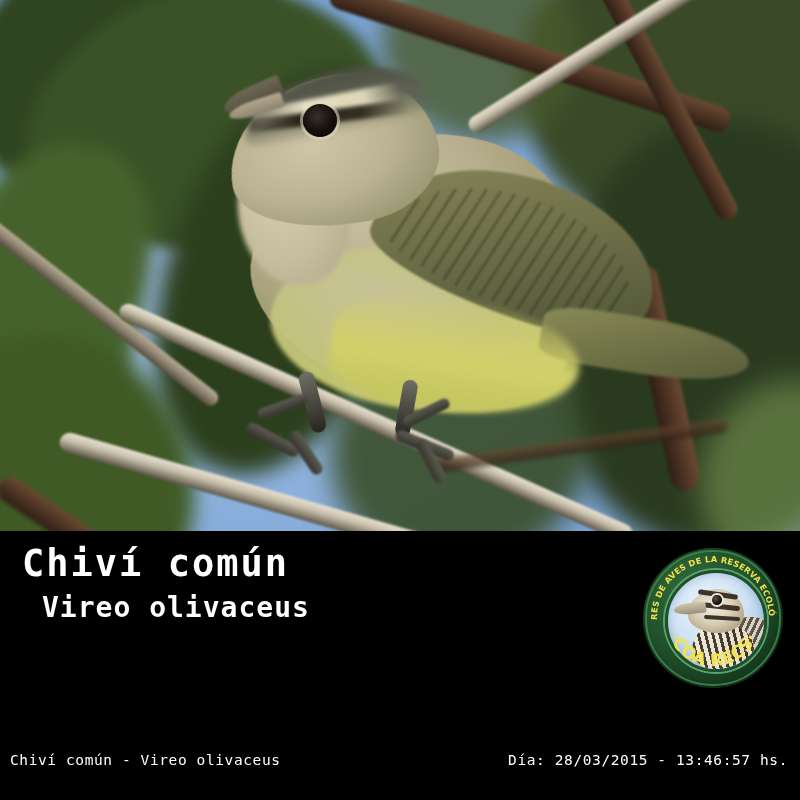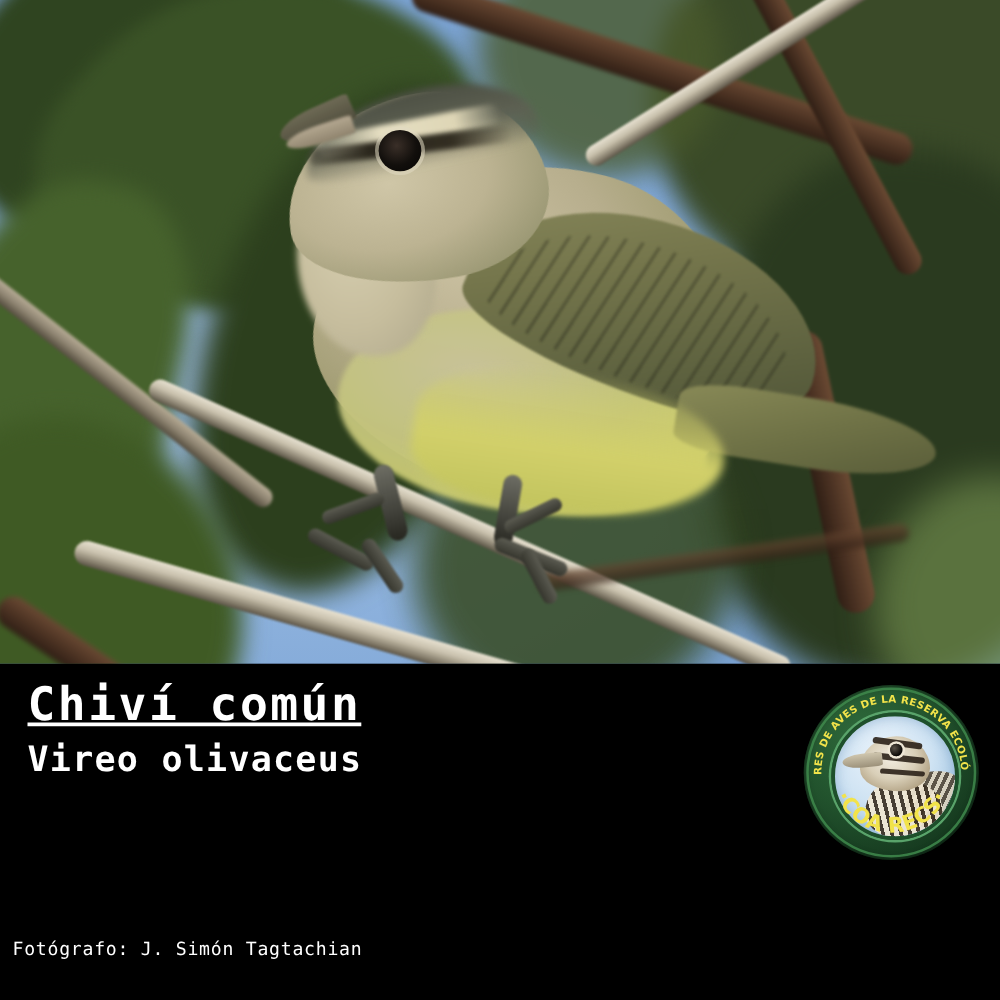--- a/index.html
+++ b/index.html
@@ -242,39 +242,39 @@
     top: 10px;
   }
   .nm-common {
     font-family: "DejaVu Sans Mono", monospace;
     font-weight: bold;
     font-size: 37px;
     letter-spacing: 2px;
     color: #ffffff;
     line-height: 46px;
     white-space: nowrap;
-    text-decoration: underline;
   }
   .nm-english {
     font-family: "DejaVu Sans Mono", monospace;
     font-weight: normal;
     font-size: 33px;
     letter-spacing: 1px;
     color: #f2f2f2;
     line-height: 44px;
     white-space: nowrap;
   }
   .nm-latin {
     font-family: "DejaVu Sans Mono", monospace;
     font-weight: bold;
     font-size: 28px;
     letter-spacing: 1px;
     color: #ffffff;
     line-height: 42px;
     white-space: nowrap;
+    margin-left: 20px;
   }
 
   
   #logo {
     position: absolute;
     left: 643px;
     top: 17px;
     width: 140px;
     height: 140px;
   }
@@ -474,20 +474,21 @@
         <text class="arc-top">
           <textPath href="#arcTop" startOffset="50%" text-anchor="middle">CLUB DE OBSERVADORES DE AVES DE LA RESERVA ECOLÓGICA COSTANERA SUR</textPath>
         </text>
         <text class="arc-bot">
           <textPath href="#arcBot" startOffset="50%" text-anchor="middle">·COA RECS·</textPath>
         </text>
       </svg>
     </div>
 
     <div id="footer-left">
-      <div>Fotógrafo: J. Simón Tagtachian</div>
+      <div>Chiví común - Vireo olivaceus</div>
     </div>
 
     <div id="footer-right">
+      <div>Día: 28/03/2015 - 13:46:57 hs.</div>
     </div>
 
   </div>
 </div>
 
 </body></html>

